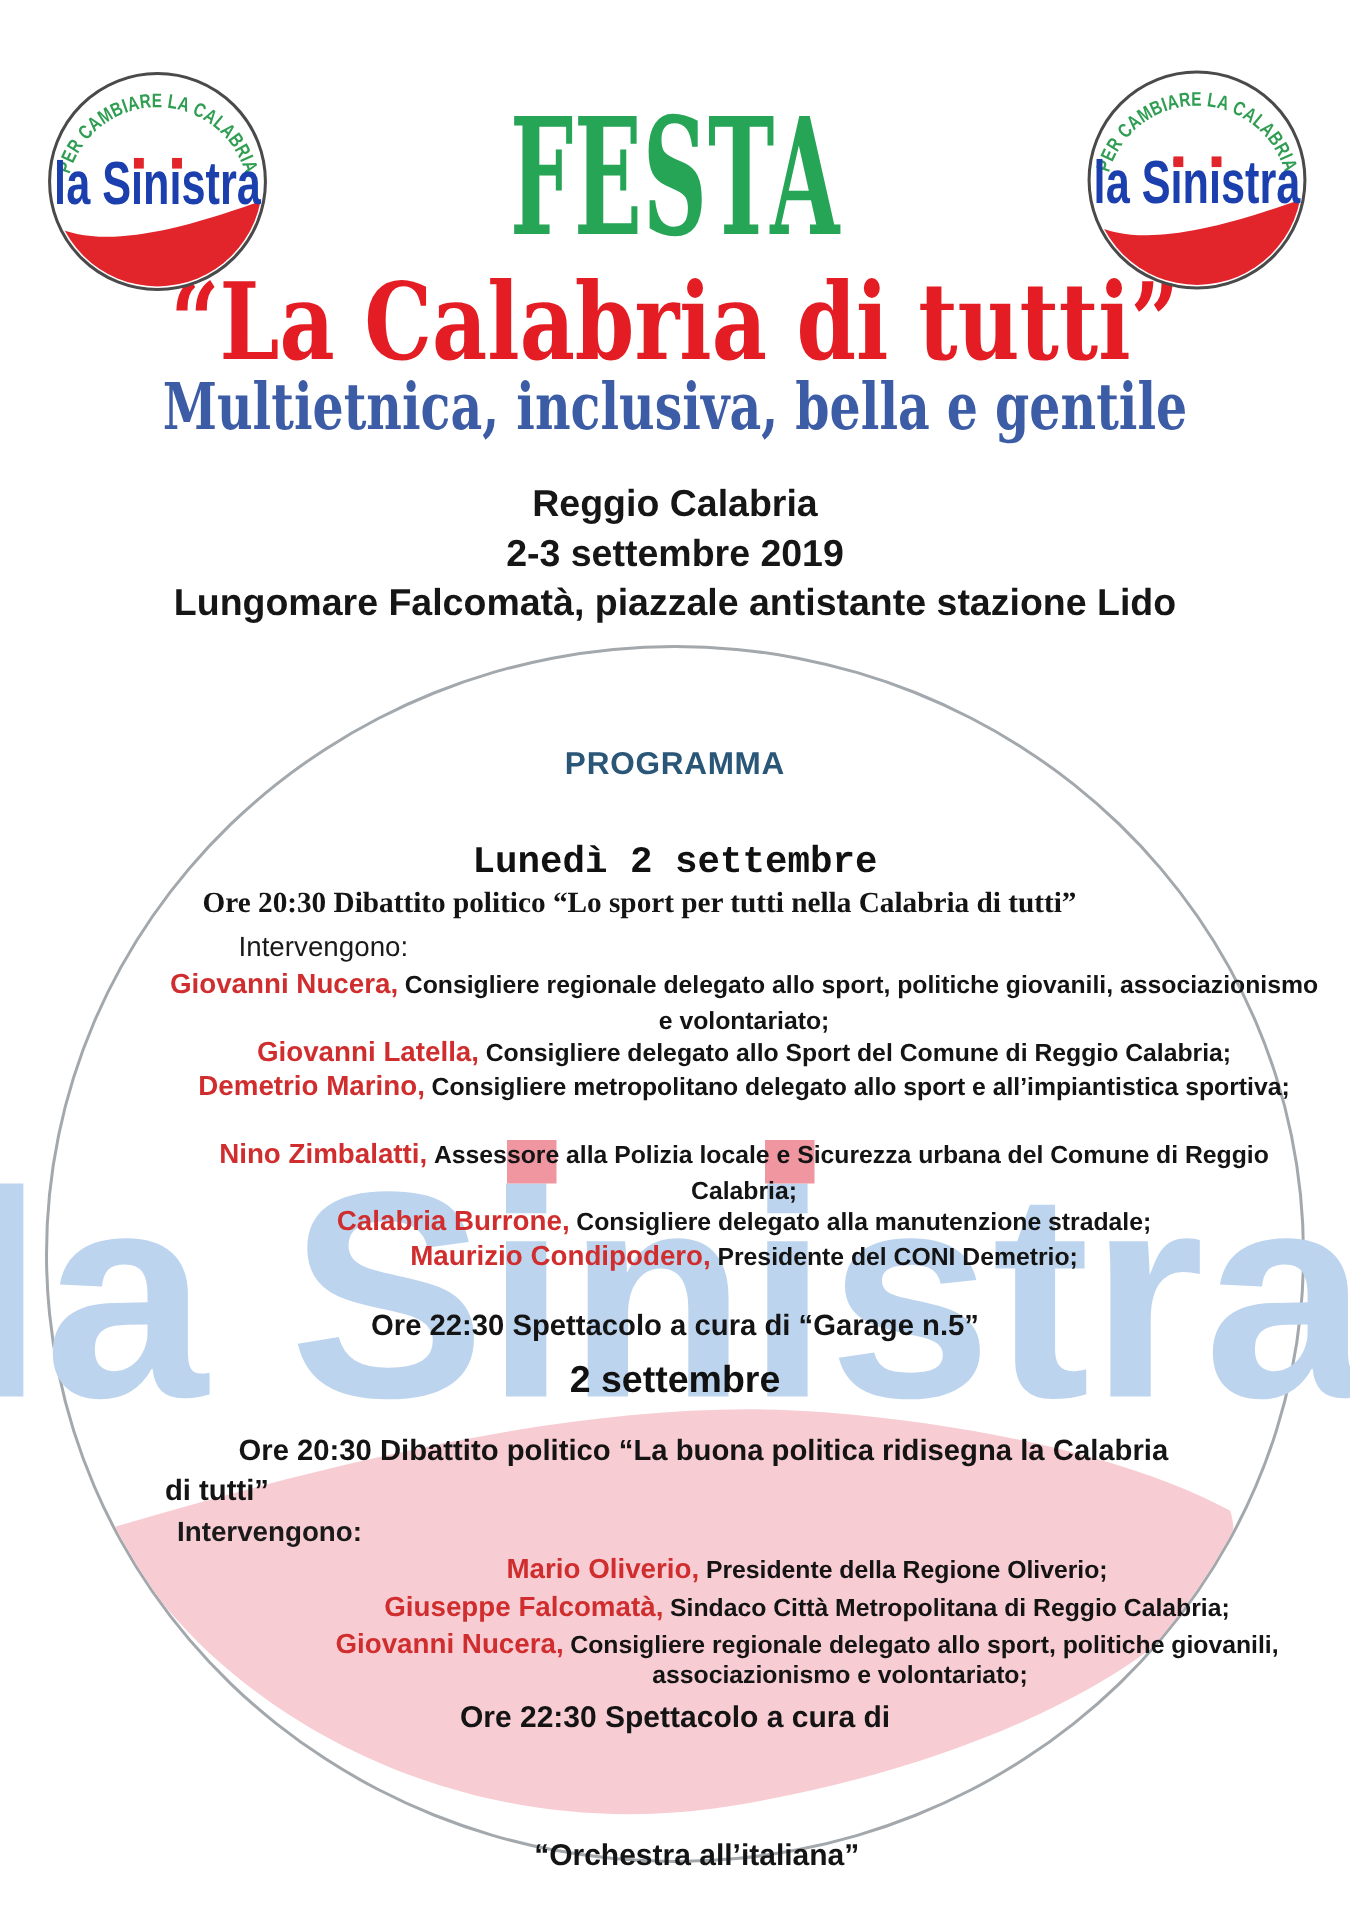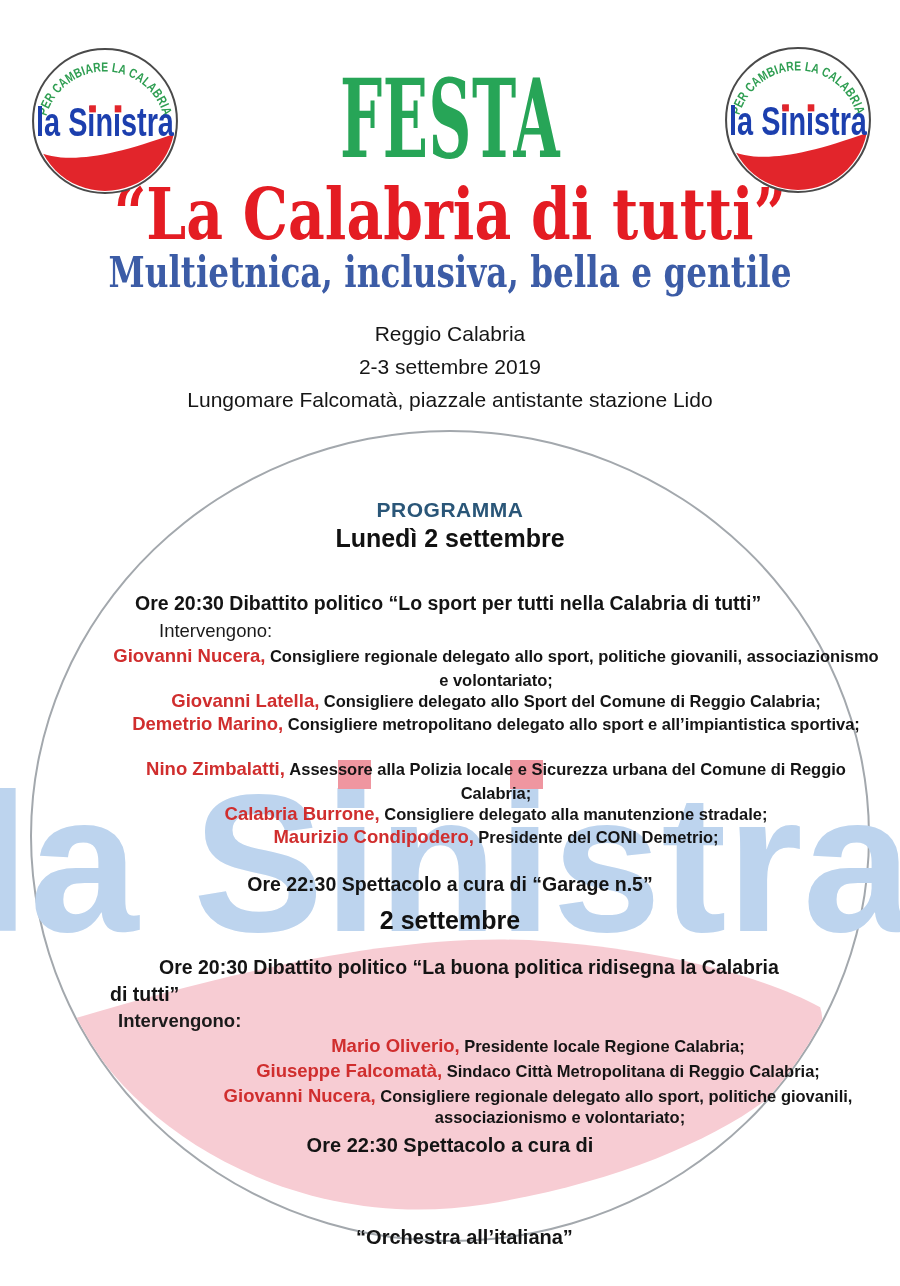--- a/index.html
+++ b/index.html
@@ -20,21 +20,21 @@
   .logo-wordmark{fill:var(--logo_blue,#1c3fae);font-family:"Liberation Sans",sans-serif;font-weight:bold;font-size:40px;}
   .logo-red-shape{fill:var(--logo_red,#e2252b);}
   .logo-idot{fill:var(--logo_red,#e2252b);}
   .logo-ring{fill:#ffffff;stroke:#4a4a4a;stroke-width:2px;}
 
   
   .display{font-family:"DejaVu Serif","Liberation Serif",serif;font-weight:bold;white-space:nowrap;z-index:4;}
   .festa{top:56px;font-size:108px;color:var(--festa_green,#27a557);transform:scaleX(.55);letter-spacing:1px;}
   .subtitle{top:172px;font-size:71px;color:var(--title_red,#e41c23);transform:scaleX(.80);}
   .tagline{top:247px;font-size:43px;color:var(--tagline_blue,#3c5ca6);transform:scaleX(.76);}
-  .info-line{font-size:21px;font-weight:normal;color:#161616;z-index:4;}
+  .info-line{font-size:25px;font-weight:bold;color:#161616;z-index:4;}
   .info-city{top:322px;}
   .info-dates{top:355px;}
   .info-venue{top:388px;}
 
   
   .wm-circle{
     position:absolute;left:30px;top:430px;width:840px;height:812px;
     border:2px solid var(--circle_border,#a3a8ad);border-radius:50%;
     overflow:hidden;z-index:0;background:#ffffff;box-sizing:border-box;
   }
@@ -47,24 +47,24 @@
     color:var(--watermark_blue,#bdd4ee);
   }
   .wm-idot{position:absolute;z-index:1;width:33px;height:29px;top:760px;background:var(--watermark_dot,#ef96a0);}
   .wm-idot-1{left:338px;}
   .wm-idot-2{left:510px;}
 
   
   .content{z-index:6;text-align:center;}
   .prog-heading{top:498px;font-size:21px;font-weight:bold;color:var(--heading_blue,#2a5678);letter-spacing:.5px;}
   .day-title{font-size:25px;font-weight:bold;color:#111;}
-  .day1-title{top:524px;}
+  .day1-title{top:560px;font-family:Liberation Mono, monospace;}
   .day2-title{top:906px;}
   .event-line{font-size:19.5px;font-weight:bold;color:#141414;white-space:nowrap;}
-  .d1-event1{top:592px;left:135px;}
+  .d1-event1{top:592px;left:135px;font-family:Liberation Serif, serif;}
   .d1-event2{top:873px;}
   .d2-event1a{top:956px;left:132px;margin-left:27px;}
   .d2-event1b{top:983px;left:110px;}
   .d2-event2a{top:1134px;font-size:20px;}
   .d2-event2b{top:1226px;font-size:20px;margin-left:29px;}
   .intervengono{font-size:18.5px;color:#1a1a1a;}
   .interv-1{top:620px;left:159px;font-weight:normal;}
   .interv-2{top:1010px;left:118px;font-weight:bold;}
   .speaker-row{position:absolute;left:110px;width:772px;line-height:22.5px;}
   .spk-name{font-size:18.5px;font-weight:bold;color:var(--name_red,#d02e2e);}
@@ -173,21 +173,21 @@
 
 <div class="abs centered content event-line d1-event2">Ore 22:30 Spettacolo a cura di “Garage n.5”</div>
 
 <div class="abs centered content day-title day2-title">2 settembre</div>
 <div class="abs content event-line d2-event1a">Ore 20:30 Dibattito politico “La buona politica ridisegna la Calabria</div>
 <div class="abs content event-line d2-event1b">di tutti”</div>
 <div class="abs content intervengono interv-2">Intervengono:</div>
 
 <div class="abs content speaker-row d2-row s2-0">
   <span class="spk-name">Mario Oliverio,</span>
-  <span class="spk-role">Presidente locale Regione Calabria;</span>
+  <span class="spk-role">Presidente della Regione Oliverio;</span>
 </div>
 <div class="abs content speaker-row d2-row s2-1">
   <span class="spk-name">Giuseppe Falcomatà,</span>
   <span class="spk-role">Sindaco Città Metropolitana di Reggio Calabria;</span>
 </div>
 <div class="abs content speaker-row d2-row s2-2">
   <span class="spk-name">Giovanni Nucera,</span>
   <span class="spk-role">Consigliere regionale delegato allo sport, politiche giovanili,</span>
 </div>
 <div class="content s2-wrap">associazionismo e volontariato;</div>

